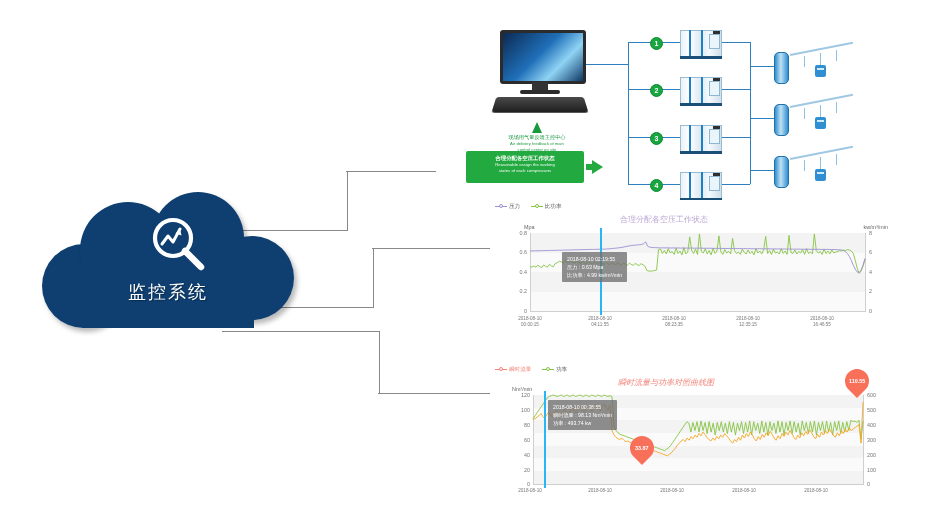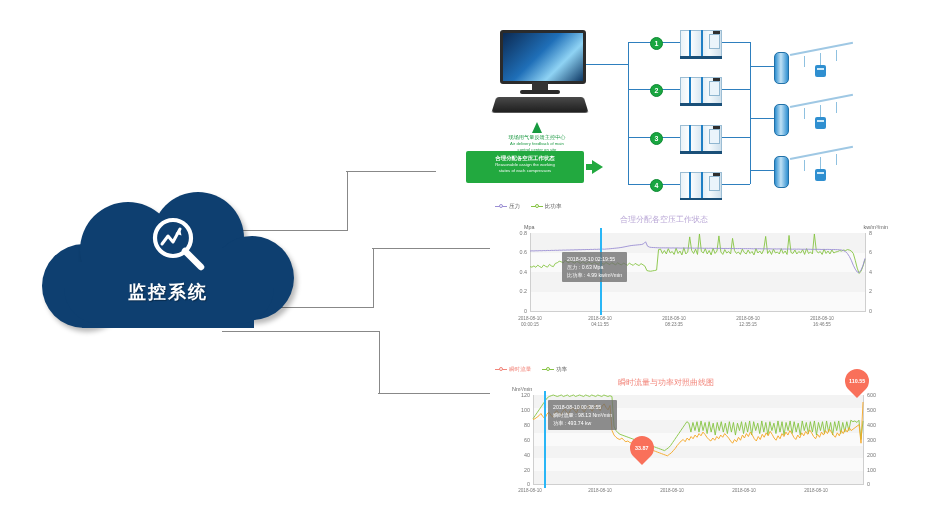--- a/index.html
+++ b/index.html
@@ -24,21 +24,21 @@
   .conn-h{height:0;border-top:1.2px solid #888;}
   .conn-v{width:0;border-left:1.2px solid #888;}
 
   
   #cloud-wrap{position:absolute;left:42px;top:192px;width:252px;height:137px;}
   .cloud-blob{position:absolute;background:#0e3f70;border-radius:50%;
       box-shadow:3px 4px 5px rgba(0,0,0,.28);}
   .cloud-body{position:absolute;background:#0e3f70;}
   #cloud-label{
     position:absolute;left:0;top:88px;width:252px;text-align:center;
-    color:#fff;font-size:18px;font-weight:bold;letter-spacing:2px;
+    color:#fff;font-size:18px;font-weight:normal;letter-spacing:2px;
     text-shadow:1px 1px 1px rgba(0,0,0,.35);
     z-index:5;
   }
   #magnifier{position:absolute;left:105px;top:22px;width:62px;height:62px;z-index:5;}
 
   
   #diagram{position:absolute;left:440px;top:18px;width:500px;height:185px;}
   .dg-line{position:absolute;background:#2e7fbe;}
   .dg-line.h{height:1.3px;}
   .dg-line.v{width:1.3px;}
@@ -321,21 +321,21 @@
 
   <div class="chart-panel" style="left:490px;top:364px;width:400px;height:140px;">
     <div class="legend" style="left:5px;top:2px;">
       <span class="lg-item">
         <i class="lg-mark" style="color:#f2857a;"></i><span style="color:#f2857a;">瞬时流量</span>
       </span>
       <span class="lg-item">
         <i class="lg-mark" style="color:#86c442;"></i><span>功率</span>
       </span>
     </div>
-    <div class="chart-title" style="left:128px;top:13px;color:#f2857a;">瞬时流量与功率对照曲线图</div>
+    <div class="chart-title" style="left:128px;top:13px;color:#f2857a;font-style:italic;">瞬时流量与功率对照曲线图</div>
     <div class="axis-unit" style="left:22px;top:22px;">Nm³/min</div>
 
     <div class="plot-bg" style="left:43px;top:31px;width:330px;height:89px;"></div>
     <div class="band" style="left:43px;top:31px;width:330px;height:12.7px;"></div>
     <div class="band" style="left:43px;top:56.4px;width:330px;height:12.7px;"></div>
     <div class="band" style="left:43px;top:81.8px;width:330px;height:12.7px;"></div>
     <div class="band" style="left:43px;top:107.2px;width:330px;height:12.7px;"></div>
     <div class="axis-line" style="left:43px;top:31px;width:1px;height:90px;"></div>
     <div class="axis-line" style="left:373px;top:31px;width:1px;height:90px;"></div>
     <div class="axis-line" style="left:43px;top:120px;width:331px;height:1px;"></div>

